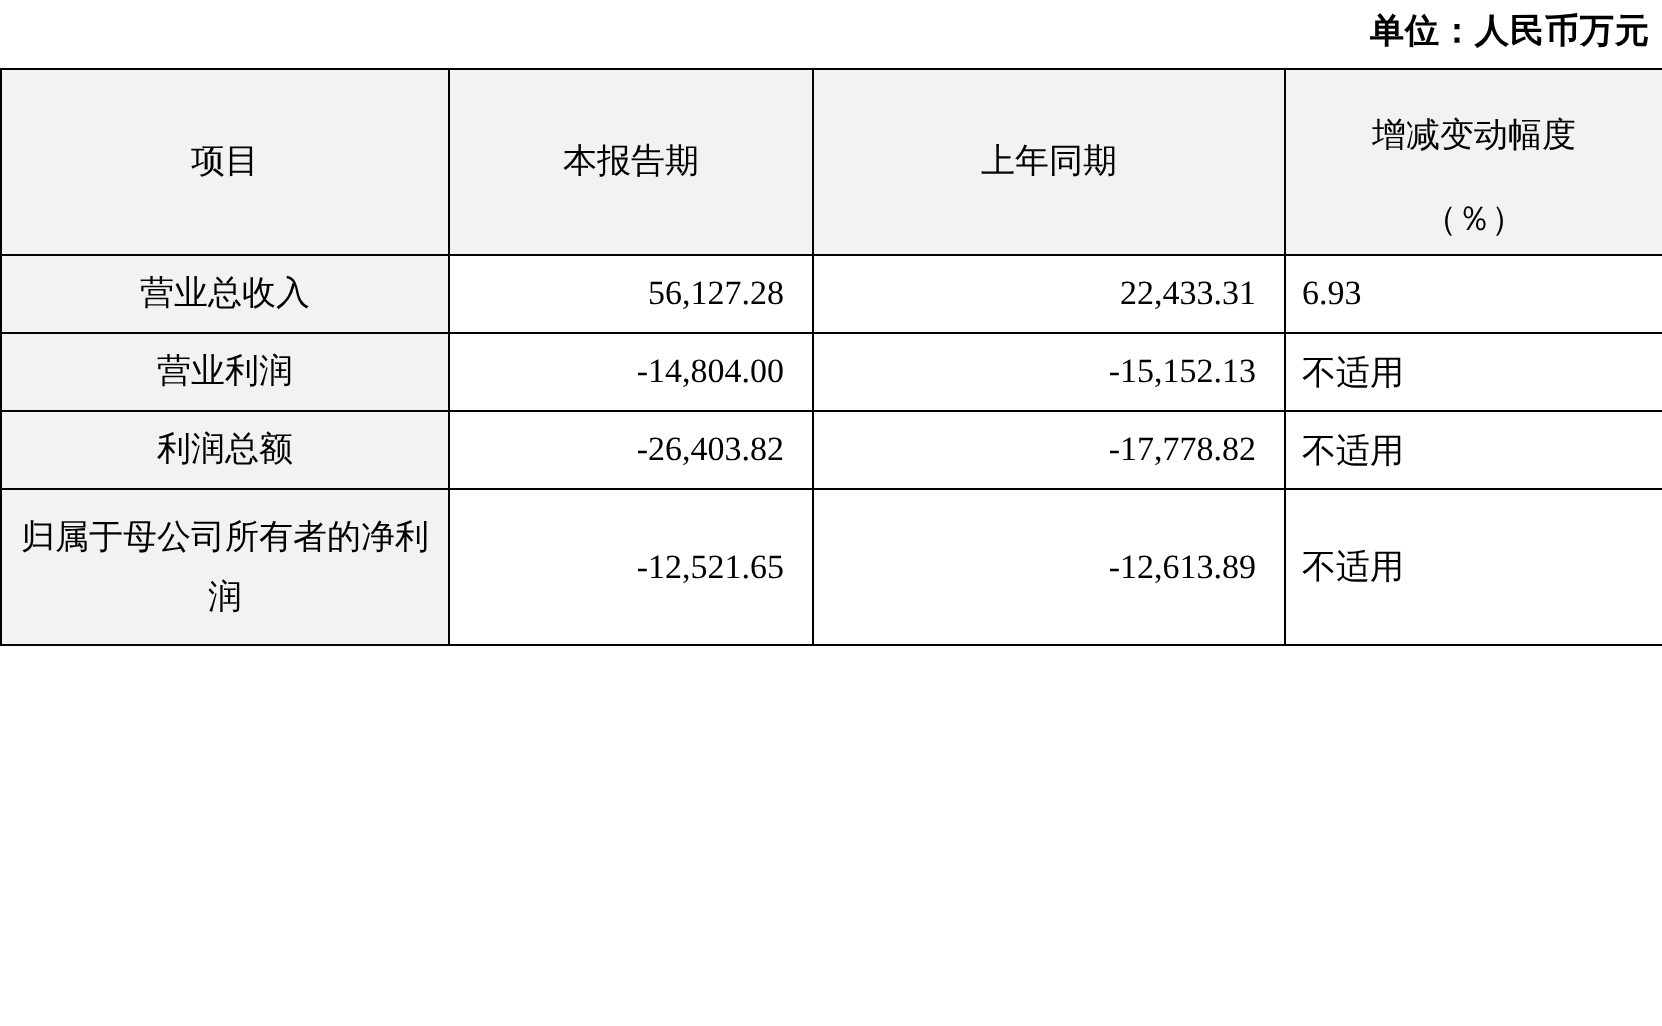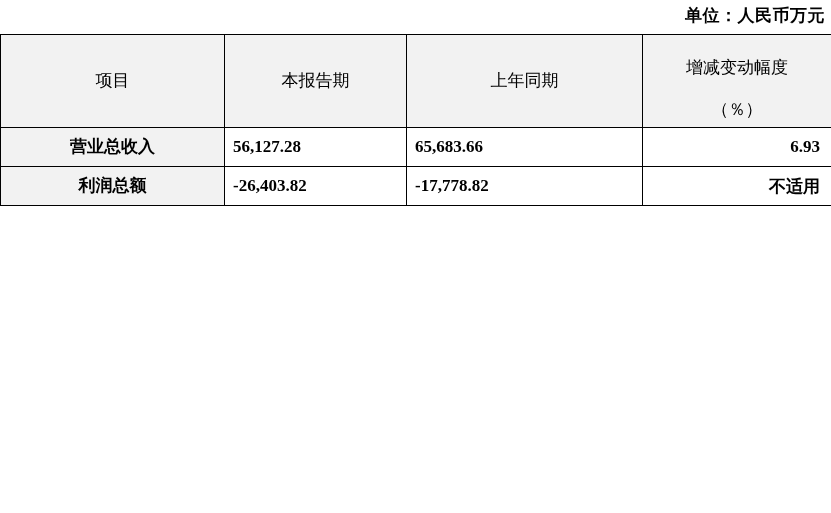--- a/index.html
+++ b/index.html
@@ -53,31 +53,31 @@
     line-height: 26px;
   }
   tbody td {
     background: #f2f2f2;
   }
   tbody td.label {
     text-align: center;
     line-height: 30px;
   }
   tbody td.num {
-    text-align: left;
+    text-align: right;
     background: #ffffff;
     padding-right: 14px;
   }
   tbody td.note {
-    text-align: right;
+    text-align: left;
     background: #ffffff;
-    padding-right: 11px;
+    padding-right: 1px;
     border-radius: 15px;
   }
-  tr.r-tall td { height: 36px; font-weight: bold; }
+  tr.r-tall td { height: 36px; }
   tr.r-2line td { height: 78px; }
   tr.r-3line td { height: 118px; }
   .hdr-stack { display: block; margin-top: 16px; }
 </style>
 </head>
 <body>
 
 <div class="page">
 
   <div class="unit-line">单位：人民币万元</div>
@@ -97,25 +97,37 @@
         <td>
           <span class="hdr-stack">增减变动幅度</span>
           <span class="hdr-stack">（％）</span>
         </td>
       </tr>
     </thead>
     <tbody>
       <tr class="r-tall">
         <td class="label">营业总收入</td>
         <td class="num">56,127.28</td>
-        <td class="num">65,683.66</td>
+        <td class="num">22,433.31</td>
         <td class="note">6.93</td>
+      </tr>
+      <tr class="r-tall">
+        <td class="label">营业利润</td>
+        <td class="num">-14,804.00</td>
+        <td class="num">-15,152.13</td>
+        <td class="note">不适用</td>
       </tr>
       <tr class="r-tall">
         <td class="label">利润总额</td>
         <td class="num">-26,403.82</td>
         <td class="num">-17,778.82</td>
+        <td class="note">不适用</td>
+      </tr>
+      <tr class="r-2line">
+        <td class="label">归属于母公司所有者的净利润</td>
+        <td class="num">-12,521.65</td>
+        <td class="num">-12,613.89</td>
         <td class="note">不适用</td>
       </tr>
     </tbody>
   </table>
 
 </div>
 
 </body></html>

